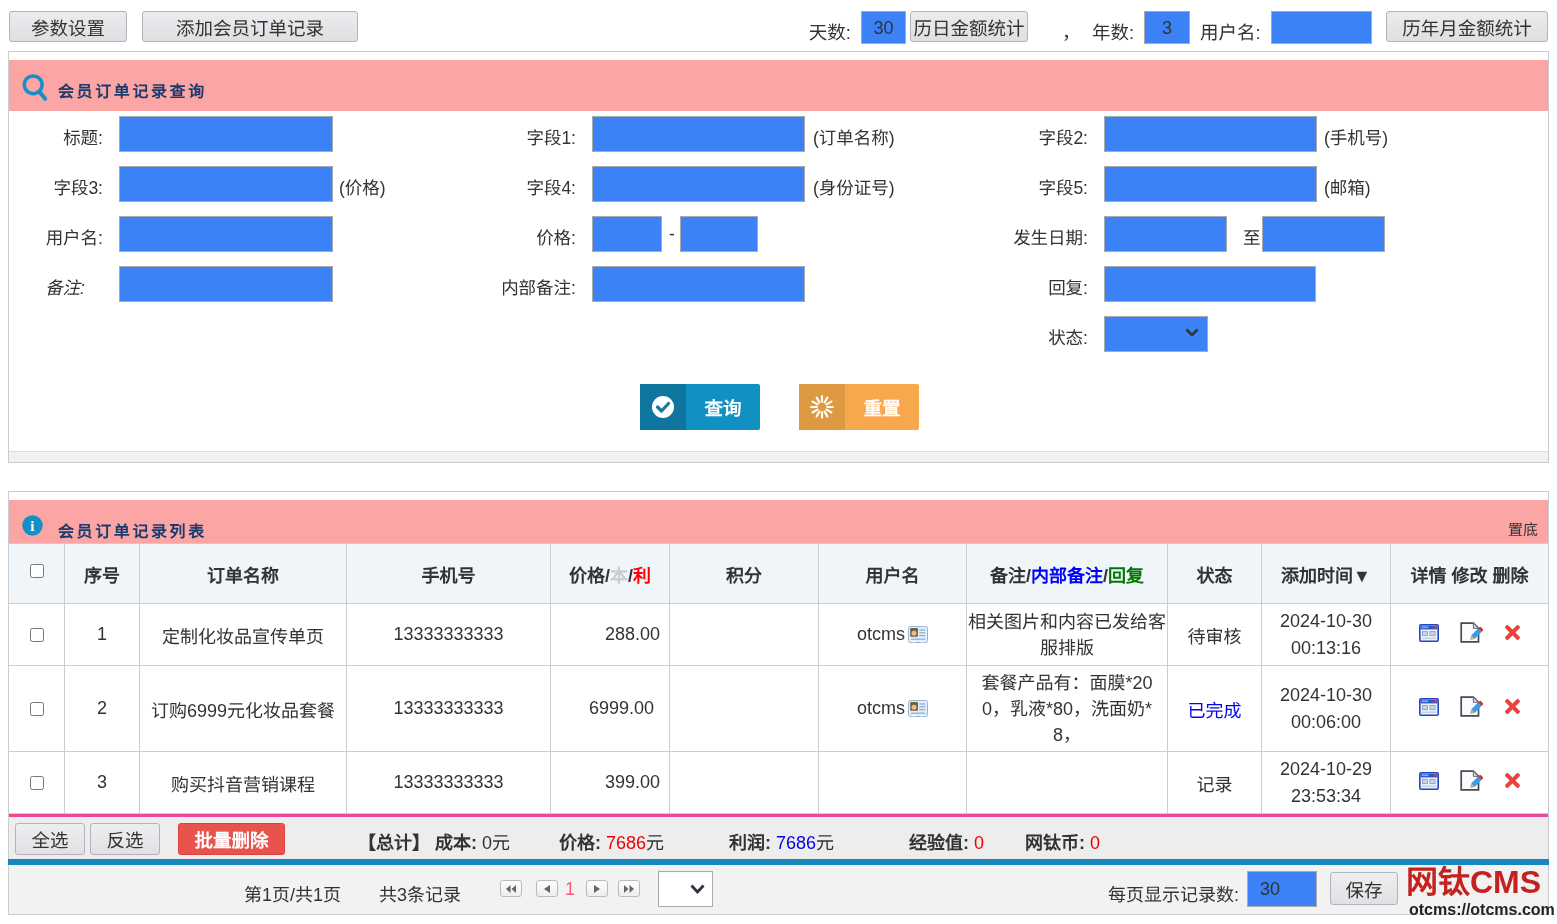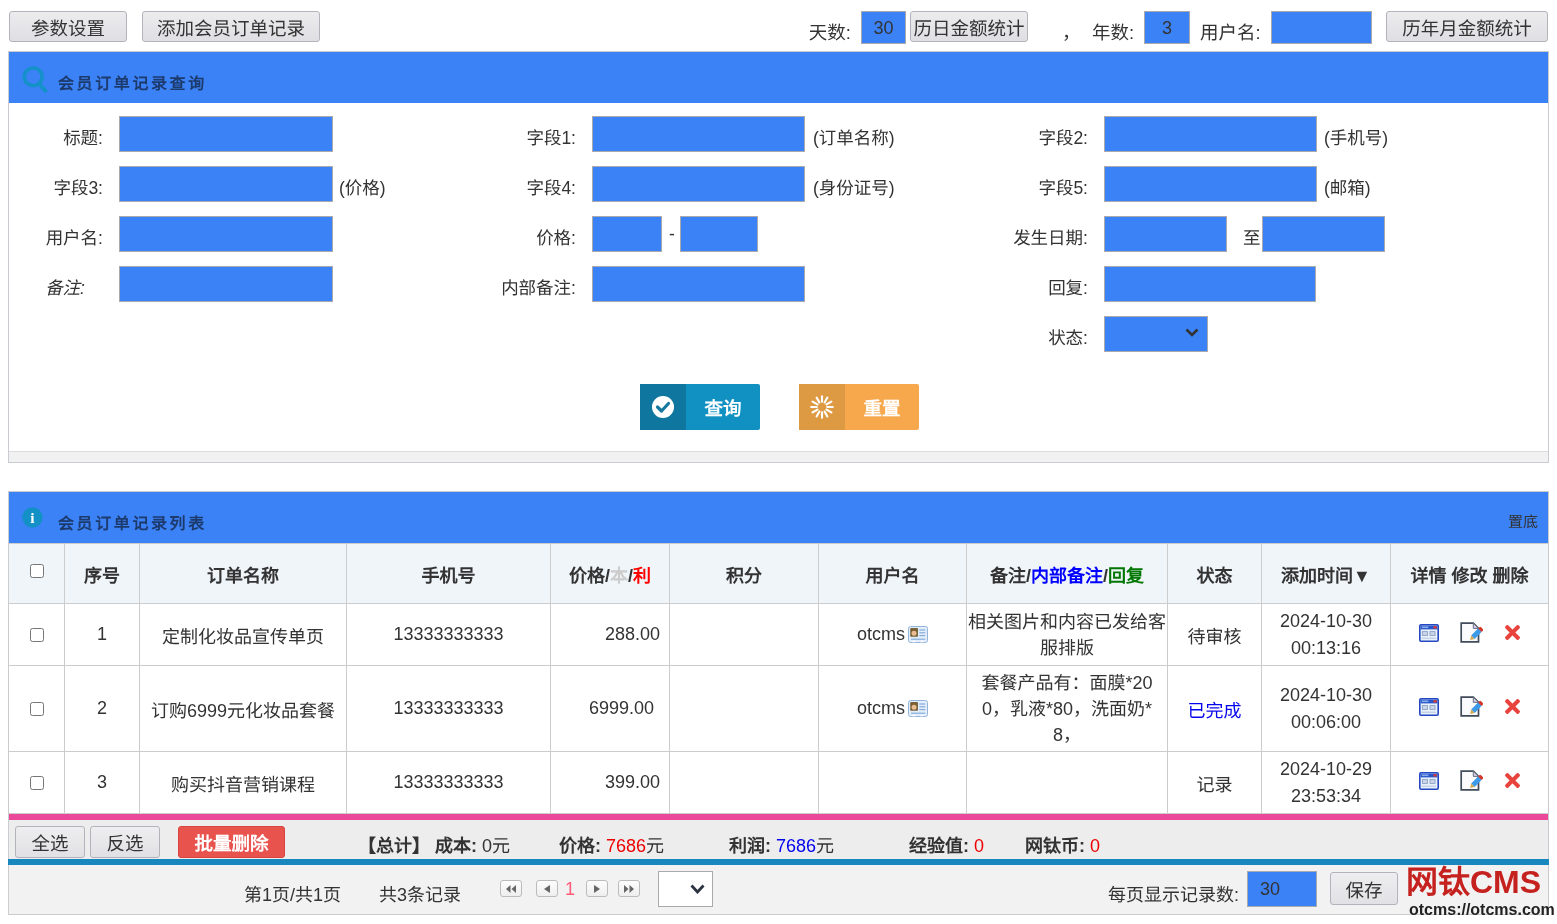--- a/index.html
+++ b/index.html
@@ -9,21 +9,21 @@
 #page { position:relative; width:1557px; height:924px; overflow:hidden; background:#fff; }
 .abs { position:absolute; }
 .btn { position:absolute; display:flex; align-items:center; justify-content:center;
   background:linear-gradient(#ececee,#dfdfe3); border:1px solid #b3b3bb; border-radius:3px;
   font-size:18.5px; color:#333; height:31px; }
 .inp { position:absolute; background:#3b82f6; border:1px solid #a9a9ae; height:33px;
   font-size:18px; color:#333; font-family:"Liberation Sans",sans-serif; }
 .lab { position:absolute; font-size:17.5px; color:#333; white-space:nowrap; }
 .hint { position:absolute; font-size:17.5px; color:#333; white-space:nowrap; }
 .panel { position:absolute; left:8px; width:1541px; border:1px solid #c9ccd1; background:#fff; }
-.phead { position:absolute; left:0; top:0; right:0; height:51px; background:#3b82f6; }
+.phead { position:absolute; left:0; top:8px; right:0; height:51px; background:#fca5a5; }
 .ptitle { position:absolute; left:49px; top:18px; font-size:16px; font-weight:bold;
   color:#1d3a6d; letter-spacing:2.6px; white-space:nowrap; }
 table.list { border-collapse:collapse; table-layout:fixed; width:1539px; font-size:18px; }
 table.list td, table.list th { border:1px solid #ccc; text-align:center; vertical-align:middle;
   padding:0; overflow:hidden; }
 table.list th { background:#f0f5fa; font-weight:bold; height:60px; font-size:18px; }
 table.list tr.r1 td { height:62px; }
 table.list tr.r2 td { height:86px; }
 .ck { display:inline-block; width:14px; height:14px; border:1.5px solid #767676;
   border-radius:2.5px; background:#fff; vertical-align:middle; }
@@ -31,21 +31,21 @@
   background:linear-gradient(#eeeef0,#e1e1e5); border:1px solid #b3b3bb; border-radius:3px;
   font-size:18.5px; color:#333; }
 .pgbtn { position:absolute; width:22px; height:17px; border:1px solid #bbb; border-radius:3px;
   background:linear-gradient(#fdfdfd,#eee); display:flex; align-items:center; justify-content:center; }
 </style>
 </head>
 <body>
 <div id="page">
 
 <div class="btn" style="left:9px; top:11px; width:118px;">参数设置</div>
-<div class="btn" style="left:142px; top:11px; width:178px;">添加会员订单记录</div>
+<div class="btn" style="left:142px; top:11px; width:216px;">添加会员订单记录</div>
 <div class="lab" style="right:706px; top:18px; font-size:18.5px;">天数:</div>
 <div class="inp" style="left:861px; top:11px; width:45px; text-align:center; line-height:32px;">30</div>
 <div class="btn" style="left:910px; top:11px; width:118px;">历日金额统计</div>
 <div class="lab" style="left:1062px; top:18px; font-size:18.5px;">，</div>
 <div class="lab" style="left:1092px; top:18px; font-size:18.5px;">年数:</div>
 <div class="inp" style="left:1144px; top:11px; width:46px; text-align:center; line-height:32px;">3</div>
 <div class="lab" style="left:1200px; top:18px; font-size:18.5px;">用户名:</div>
 <div class="inp" style="left:1271px; top:11px; width:101px;"></div>
 <div class="btn" style="left:1386px; top:11px; width:162px;">历年月金额统计</div>
 
@@ -311,21 +311,21 @@
                   <g transform="rotate(45 8.5 8.5)">
                     <rect x="6.5" y="-0.8" width="4" height="18.6" rx="1.2" fill="#e8433c"></rect>
                     <rect x="-0.8" y="6.5" width="18.6" height="4" rx="1.2" fill="#e8433c"></rect>
                   </g>
                 </svg> 
               </span></td>
   </tr>
  </tbody>
       </table>
 
- <div class="abs" style="left:0; right:0; top:322px; height:49px; background:#ededee; border-top:6px solid #ec4899;">
+ <div class="abs" style="left:0; right:0; top:322px; height:49px; background:#ededee; border-top:3px solid #ec4899;">
    <div class="gbtn" style="left:6px; top:6px; width:70px; height:32px;">全选</div>
    <div class="gbtn" style="left:81px; top:6px; width:70px; height:32px;">反选</div>
    <div class="gbtn" style="left:169px; top:6px; width:107px; height:32px; background:#e8534e; border-color:#d8453f; color:#fff; font-weight:bold;">批量删除</div>
    <div class="abs" style="left:349px; top:11px; font-size:18px; white-space:nowrap;"><b>【总计】</b> <b>成本:</b> 0元</div>
    <div class="abs" style="left:550px; top:11px; font-size:18px; white-space:nowrap;"><b>价格:</b> <span style="color:#e00">7686</span>元</div>
    <div class="abs" style="left:720px; top:11px; font-size:18px; white-space:nowrap;"><b>利润:</b> <span style="color:#00e">7686</span>元</div>
    <div class="abs" style="left:900px; top:11px; font-size:18px; white-space:nowrap;"><b>经验值:</b> <span style="color:#e00">0</span></div>
    <div class="abs" style="left:1016px; top:11px; font-size:18px; white-space:nowrap;"><b>网钛币:</b> <span style="color:#e00">0</span></div>
  </div>
 </div>

